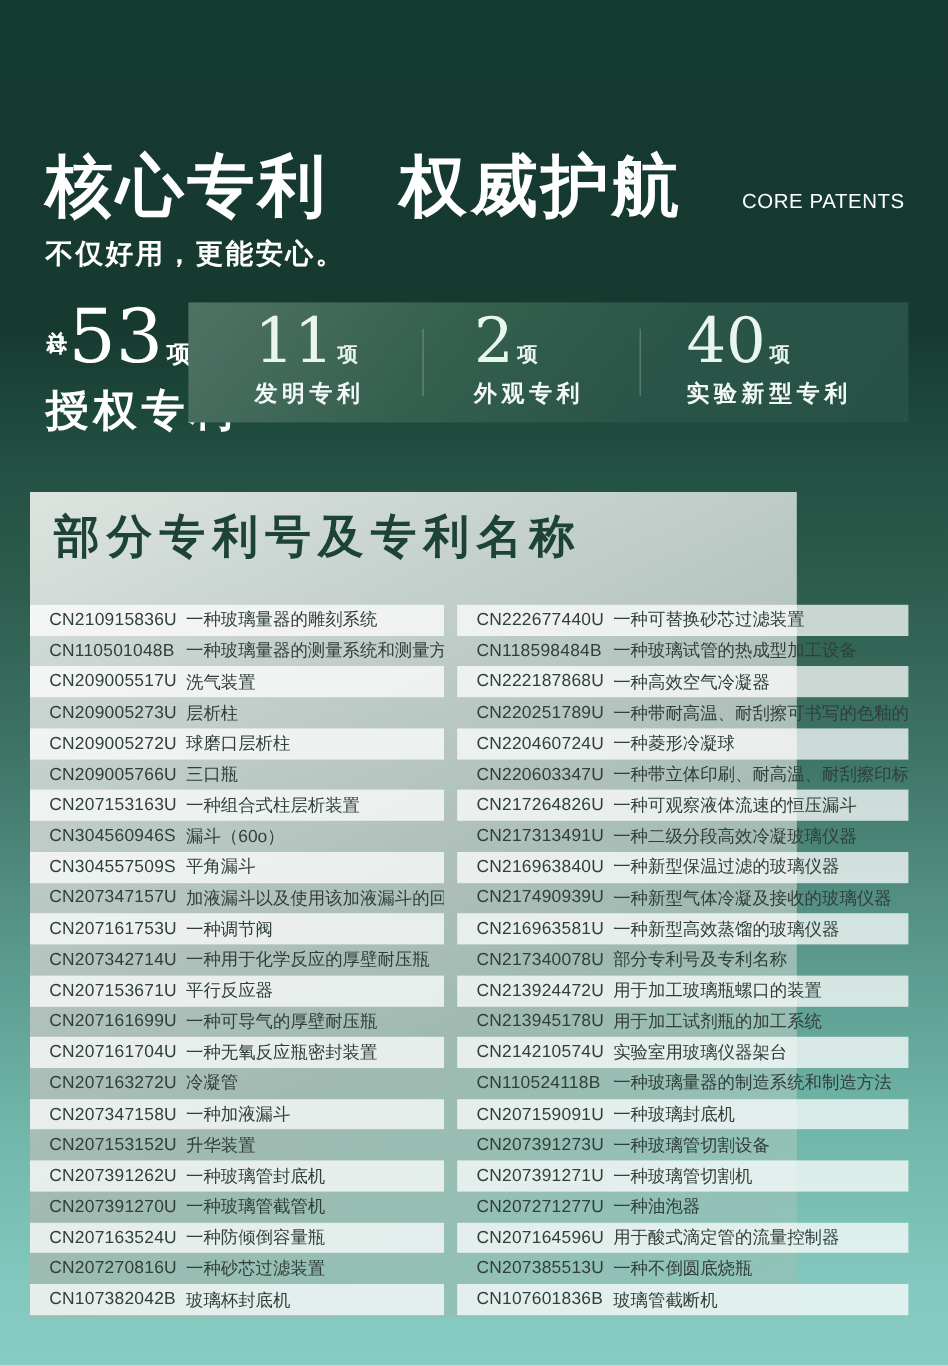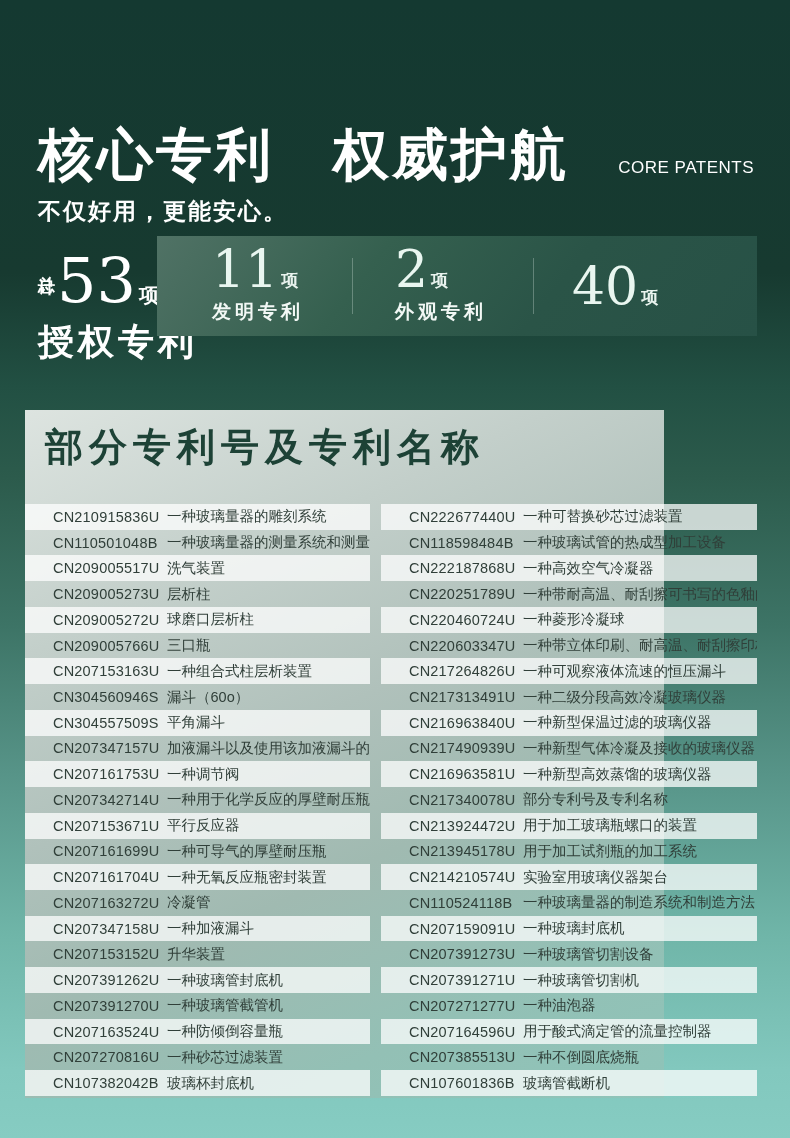--- a/index.html
+++ b/index.html
@@ -45,21 +45,21 @@
   .total-unit{
     font-family:"DejaVu Serif","Liberation Serif",serif;
     font-size:20px;font-weight:bold;margin-left:3px;margin-bottom:2px;
   }
   .total-label{
     margin-top:11px;
     font-family:"DejaVu Serif","Liberation Serif",serif;
     font-size:36px;font-weight:bold;letter-spacing:4px;white-space:nowrap;
   }
   .stats-panel{
-    position:absolute;left:157px;top:236px;width:600px;height:100px;
+    position:absolute;left:157px;top:252px;width:600px;height:100px;
     background:linear-gradient(128deg,#507265 0%,#35604f 35%,#2a5447 65%,#275146 100%);
     display:flex;align-items:center;box-sizing:border-box;
   }
   .stat-item{color:#e9f3ee;box-sizing:border-box;}
   .stat-item:nth-of-type(1){width:195px;padding-left:55px;}
   .stat-item:nth-of-type(3){width:180px;padding-left:42px;}
   .stat-item:nth-of-type(5){width:222px;padding-left:38px;}
   .stat-top{display:flex;align-items:flex-end;line-height:1;}
   .stat-num{
     font-family:"DejaVu Serif","Liberation Serif",serif;
@@ -89,21 +89,21 @@
   }
   .columns{
     position:absolute;left:0;top:94px;width:732px;
     display:flex;
   }
   .col{display:flex;flex-direction:column;}
   .col-left{width:345px;margin-right:11px;}
   .col-right{width:376px;}
   .patent-row{
     height:25.74px;display:flex;align-items:center;
-    box-sizing:border-box;padding-left:28px;
+    box-sizing:border-box;padding-left:16px;
     font-size:14.5px;color:#303f39;white-space:nowrap;overflow:hidden;
   }
   .patent-row:nth-child(odd){background:rgba(255,255,255,0.74);}
   .pid{width:106px;flex-shrink:0;letter-spacing:0.2px;}
   .pname{margin-left:8px;}
 </style>
 </head>
 <body>
 
 <div class="page">
@@ -136,20 +136,21 @@
           <span class="stat-unit">项</span>
         </div>
         <div class="stat-label">外观专利</div>
       </div>
       <div class="stat-divider"></div>
       <div class="stat-item">
         <div class="stat-top">
           <span class="stat-num">40</span>
           <span class="stat-unit">项</span>
         </div>
+        <div class="stat-label">实验新型专利</div>
       </div>
     </div>
 
   <div class="patent-panel">
     <h2 class="panel-title">部分专利号及专利名称</h2>
     <div class="columns">
       <div class="col col-left">
           <div class="patent-row">
             <span class="pid">CN210915836U</span>
             <span class="pname">一种玻璃量器的雕刻系统</span>

